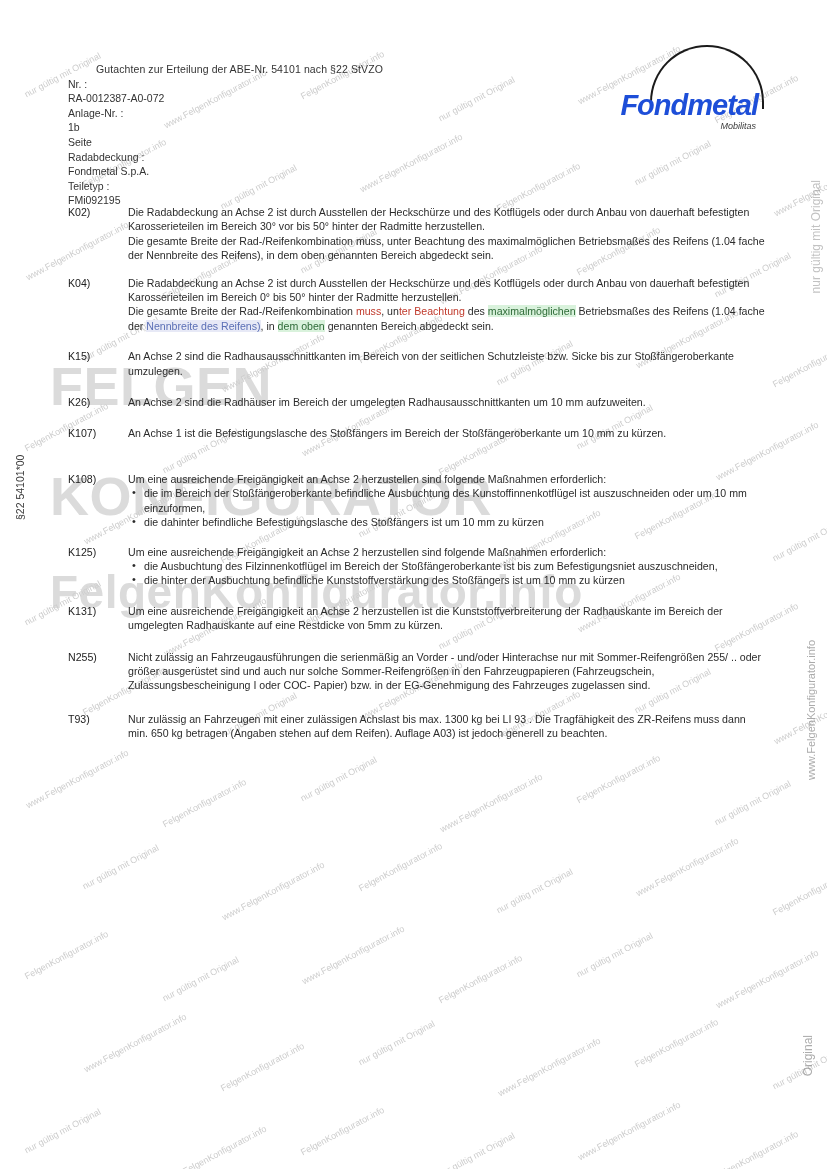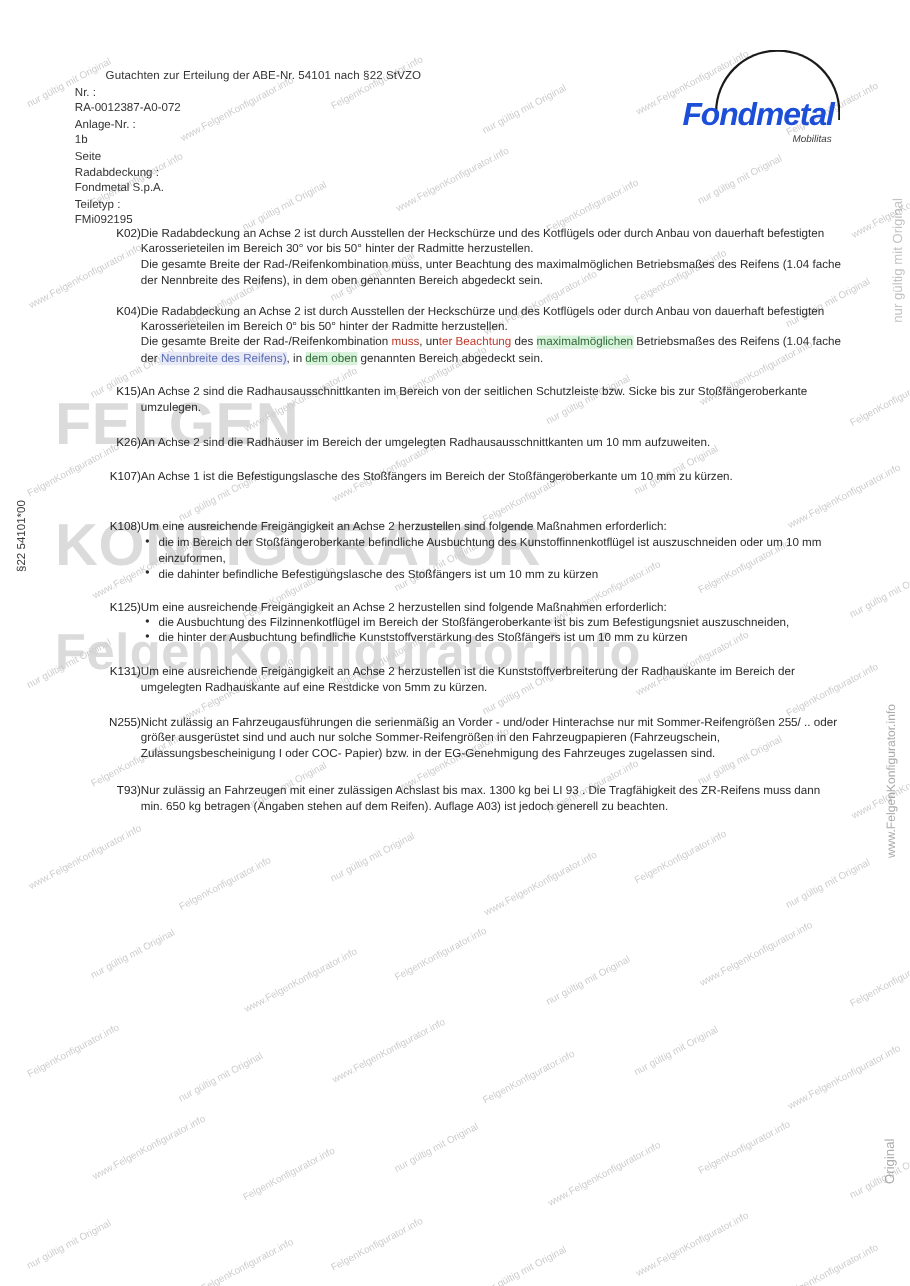--- a/index.html
+++ b/index.html
@@ -113,21 +113,20 @@
     position: relative;
     display: flex;
     margin-bottom: 13px;
     font-size: 10.6px;
     line-height: 14.4px;
   }
   .code {
     width: 60px;
     flex: 0 0 60px;
     color: #222;
-    text-align: right;
   }
   .text {
     flex: 1;
   }
   .text p { margin: 0; }
   .bullets {
     margin: 0;
     padding: 0;
     list-style: none;
   }

